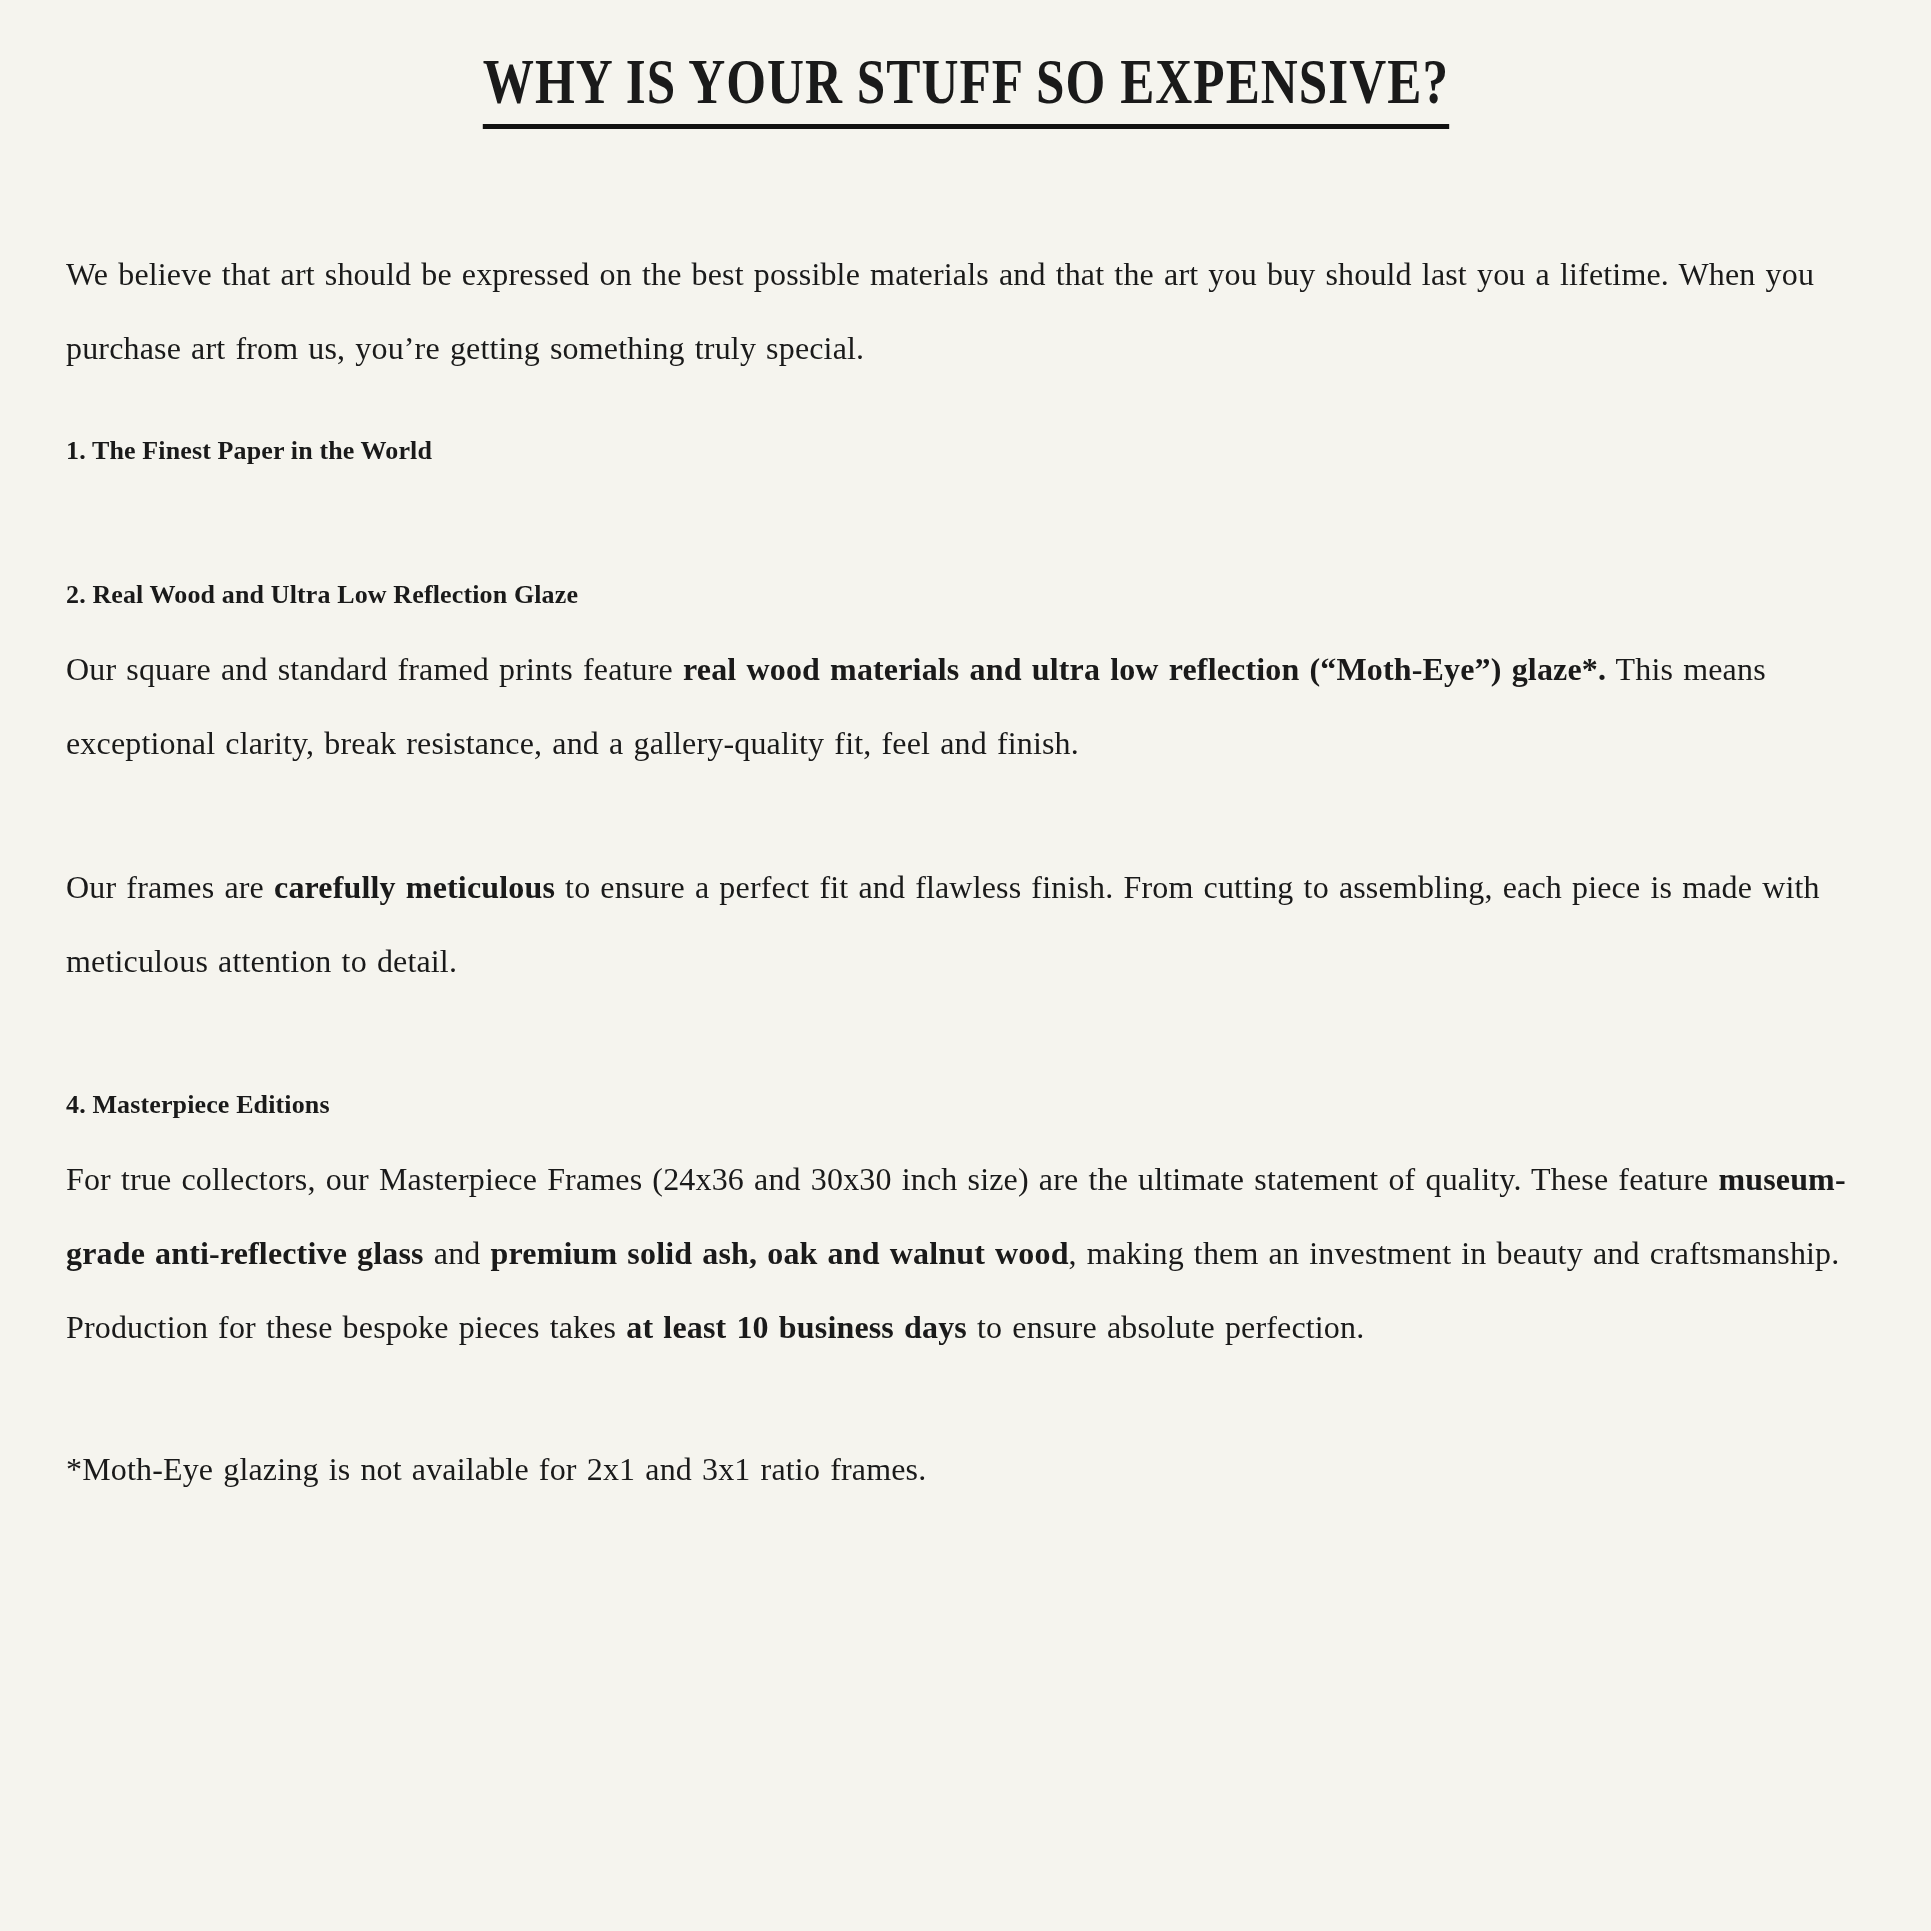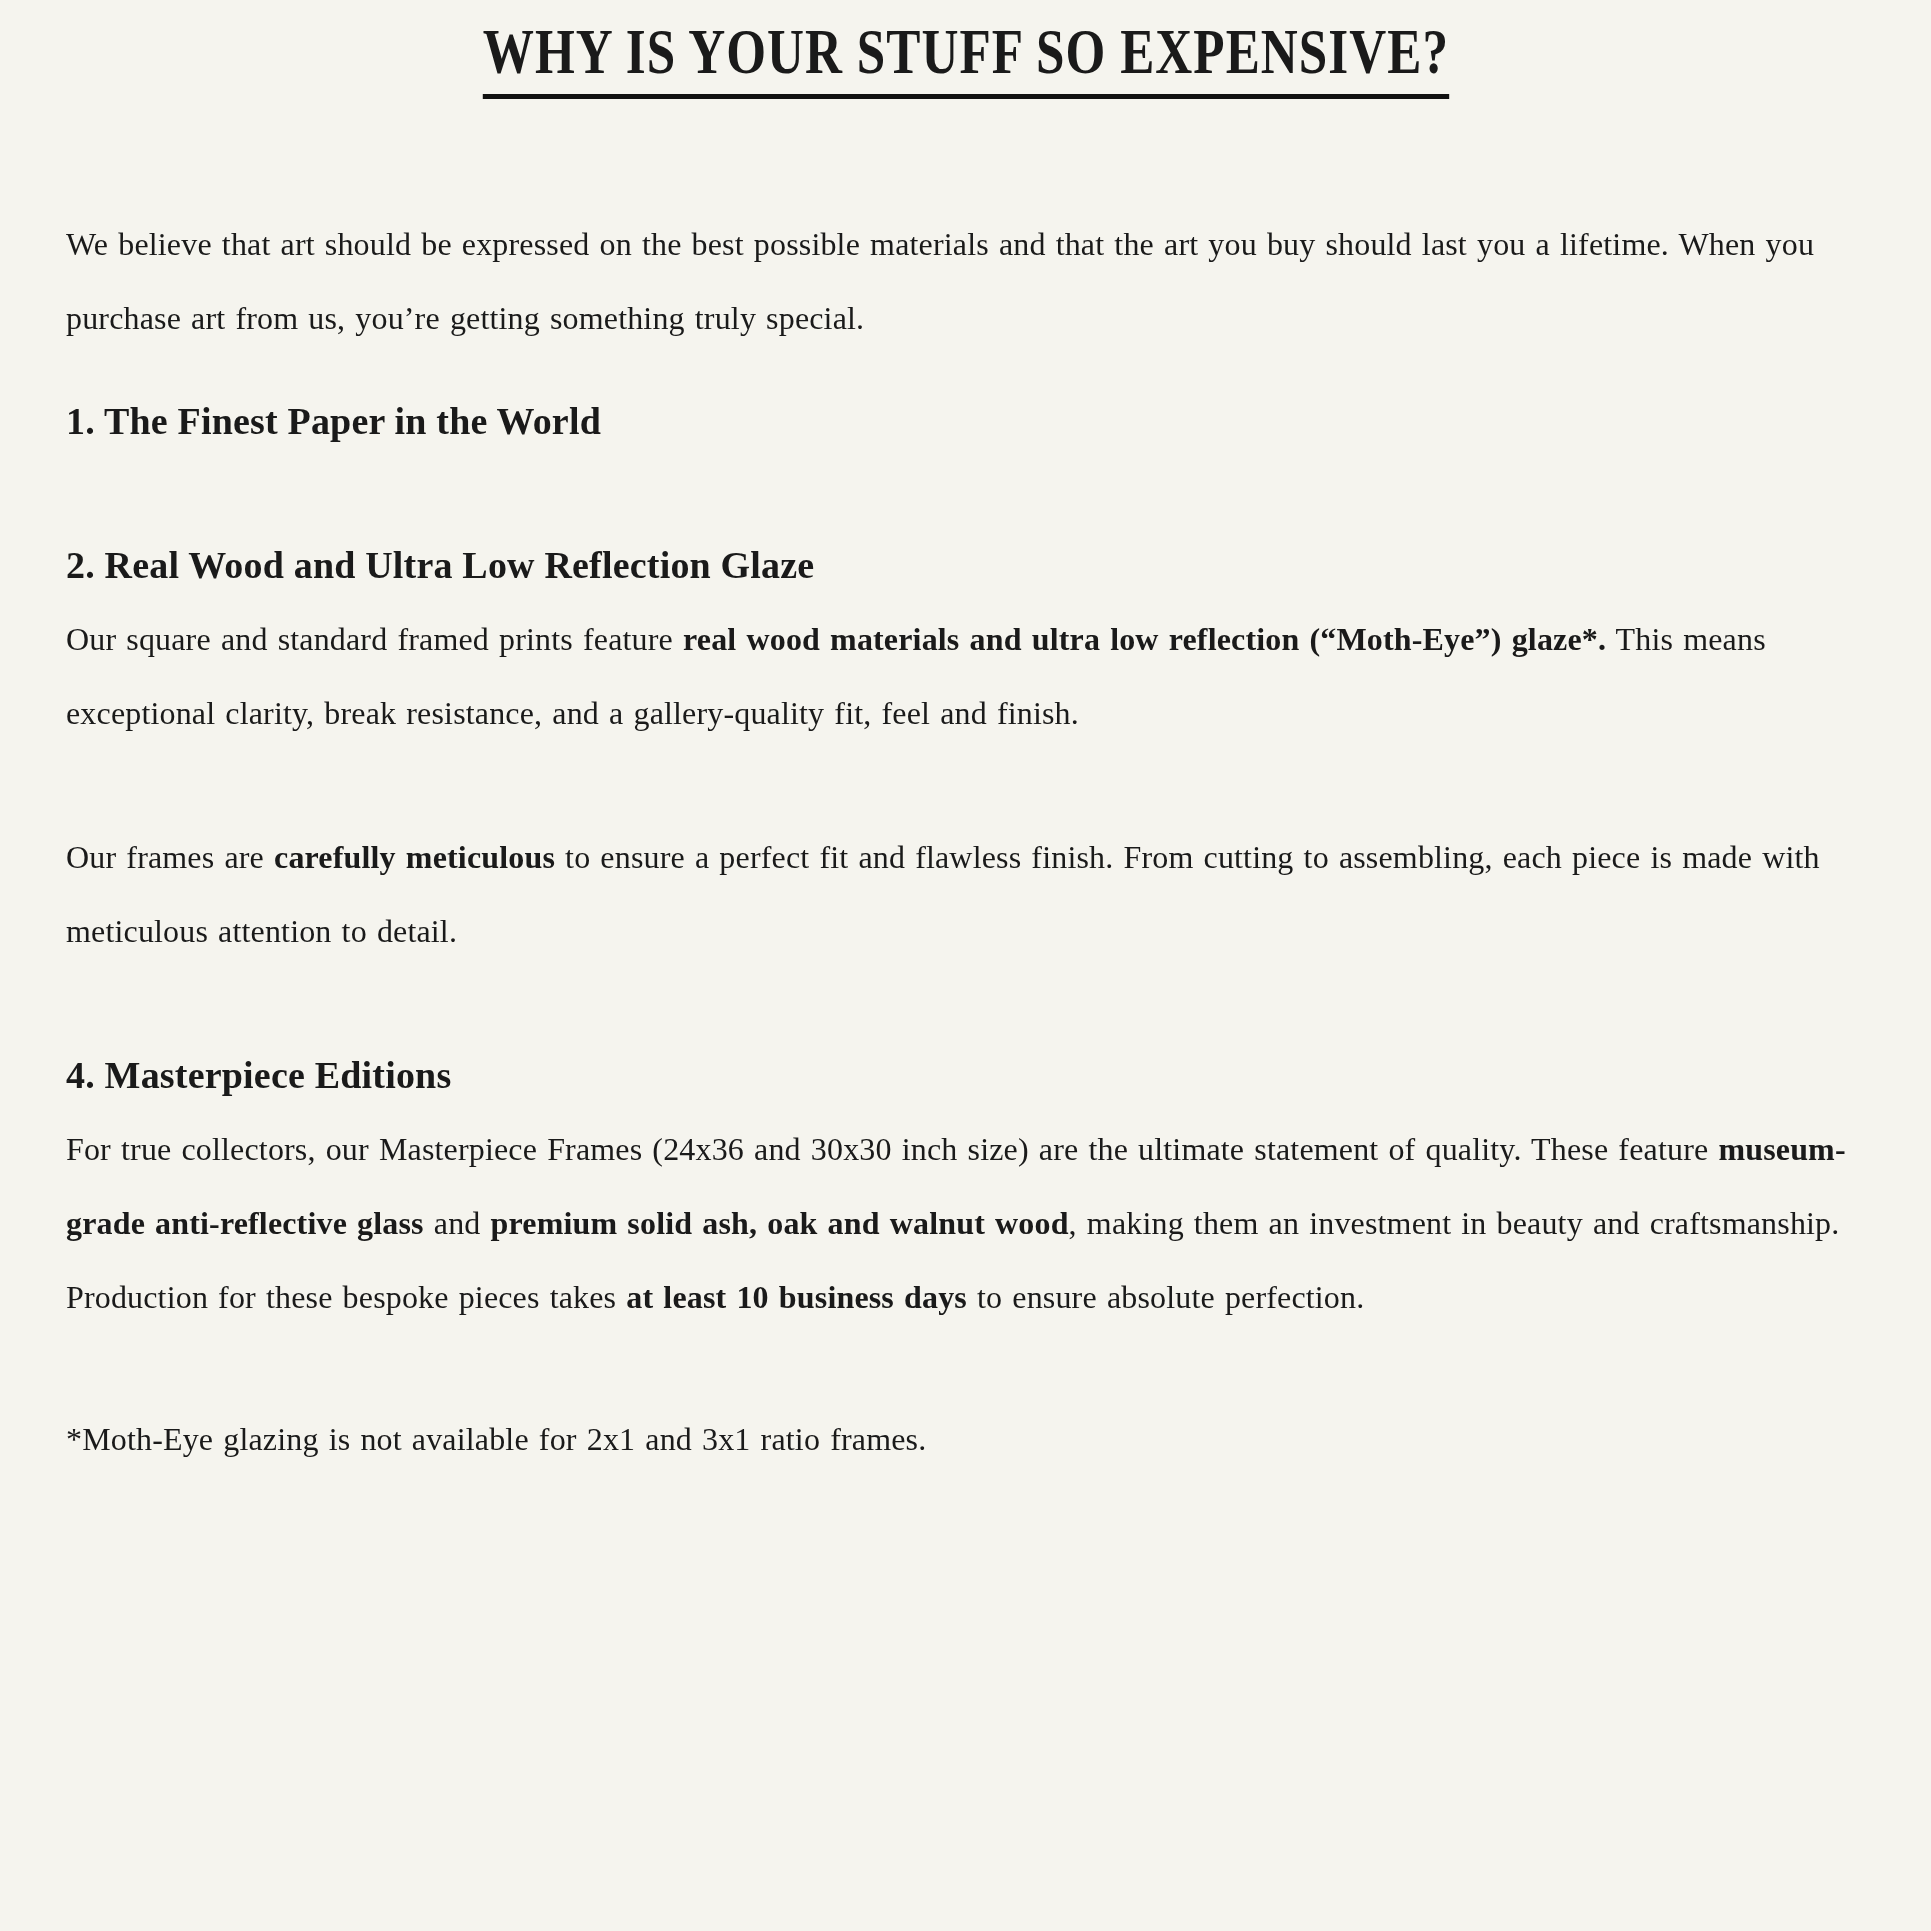--- a/index.html
+++ b/index.html
@@ -9,21 +9,21 @@
   }
   .page {
     position: relative;
     width: 1931px;
     height: 1546px;
     background: #f5f4ee;
     color: #1a1a1a;
     font-family: "Liberation Serif", "DejaVu Serif", serif;
     overflow: hidden;
     box-sizing: border-box;
-    padding: 20px 66px 0 66px;
+    padding: 50px 66px 0 66px;
   }
   .title-wrap {
     text-align: center;
   }
   .title {
     display: inline-block;
     margin: 0;
     font-size: 64px;
     font-weight: 700;
     line-height: 1;
@@ -40,21 +40,21 @@
     letter-spacing: 0.005em;
     word-spacing: 0.06em;
   }
   p { margin: 0; }
   .intro { margin-top: 108px; }
   .intro-line { margin-top: 0; }
   section.sec { margin-top: 70px; }
   section.sec-first { margin-top: 29px; }
   .sec-heading {
     margin: 0;
-    font-size: 38px;
+    font-size: 26px;
     line-height: 74px;
     font-weight: 700;
     letter-spacing: 0.005em;
   }
   .seg-b { font-weight: 700; }
   .footnote { margin-top: 68px; }
 </style>
 </head>
 <body>
 

